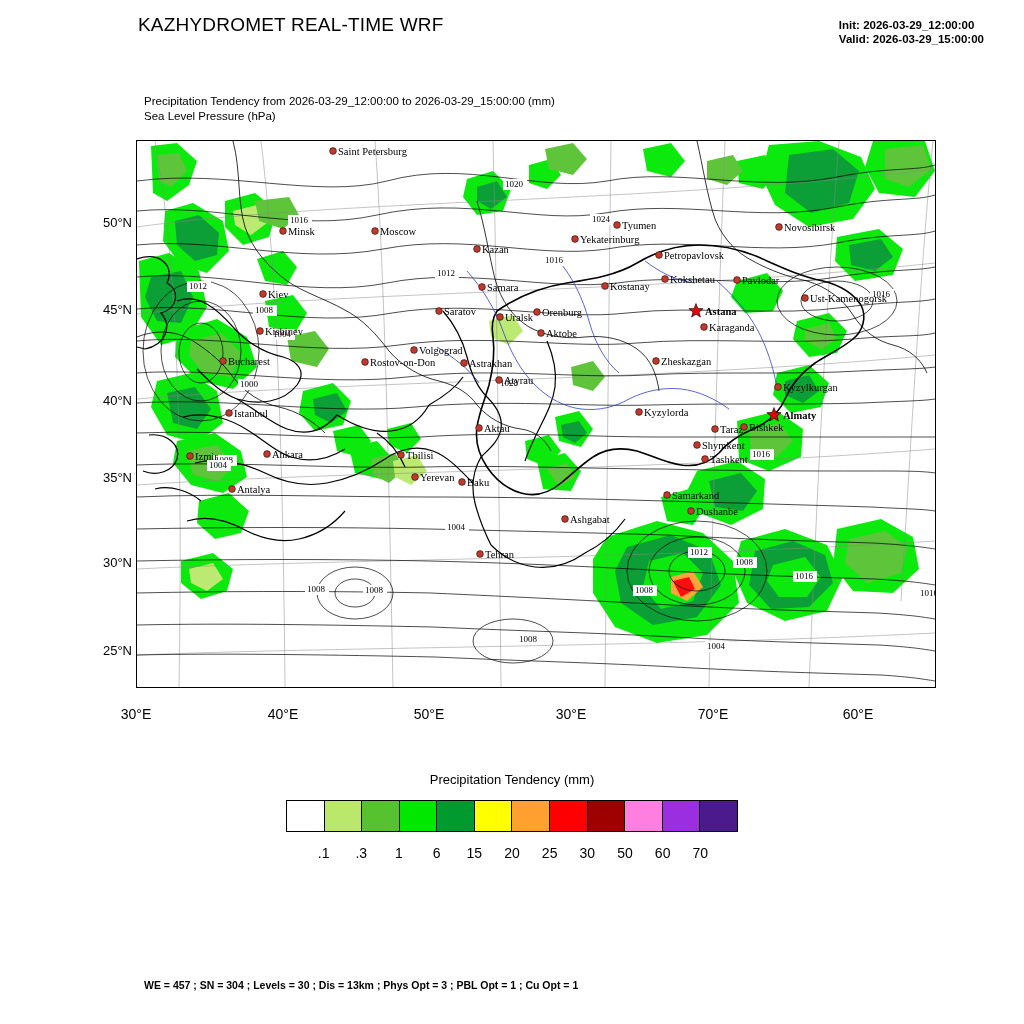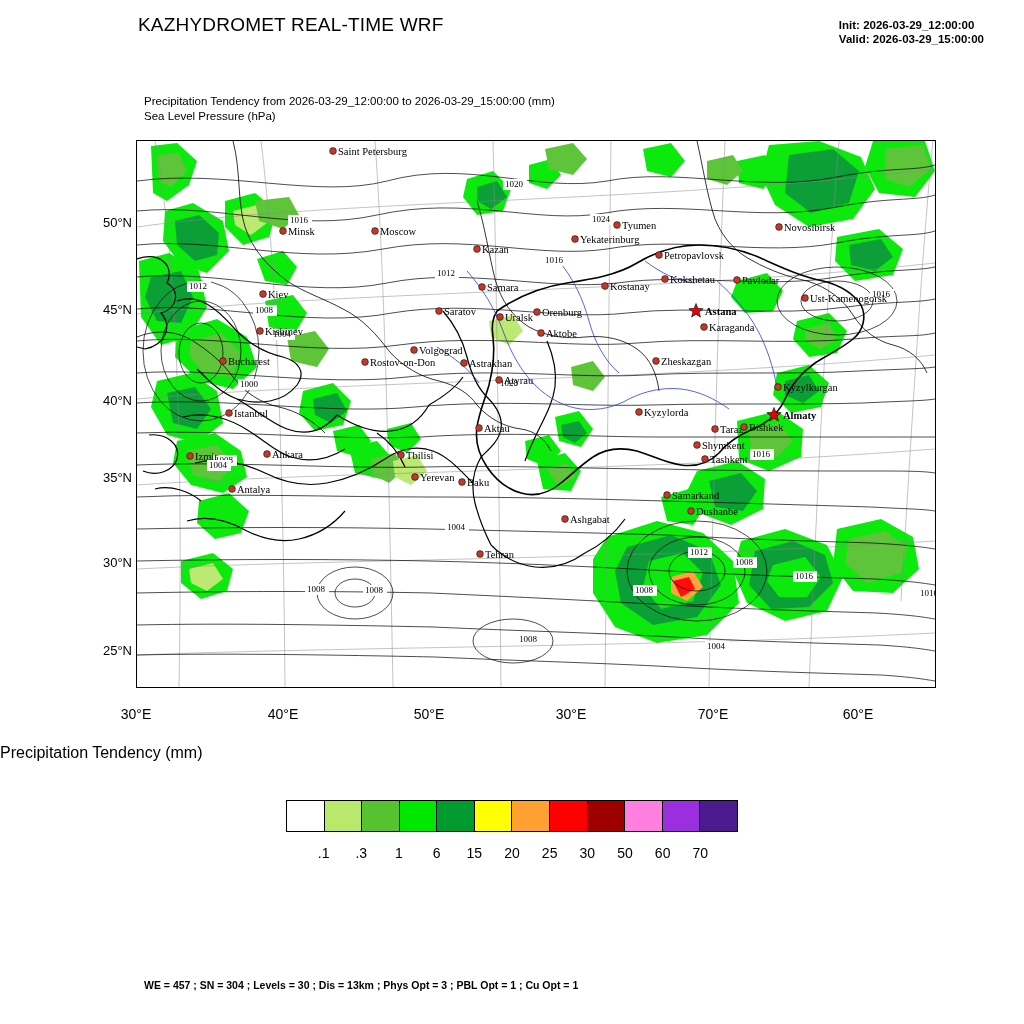--- a/index.html
+++ b/index.html
@@ -34,22 +34,22 @@
   .map-frame svg{display:block;}
   .ytick{
     position:absolute;
     font-size:13px;text-align:right;width:74px;
   }
   .xtick{
     position:absolute;
     font-size:14px;text-align:center;width:80px;
   }
   .cb-title{
-    position:absolute;left:0;top:744px;width:1024px;text-align:left;
-    font-size:16px;
+    position:absolute;left:0;top:772px;width:1024px;text-align:center;
+    font-size:13px;
   }
   .cb-wrap{
     position:absolute;left:286px;top:800px;
     width:452px;height:32px;
     border:1px solid #000;
     box-sizing:border-box;
     display:flex;
   }
   .cb-cell{flex:1 1 0;height:100%;}
   .cb-labels{

